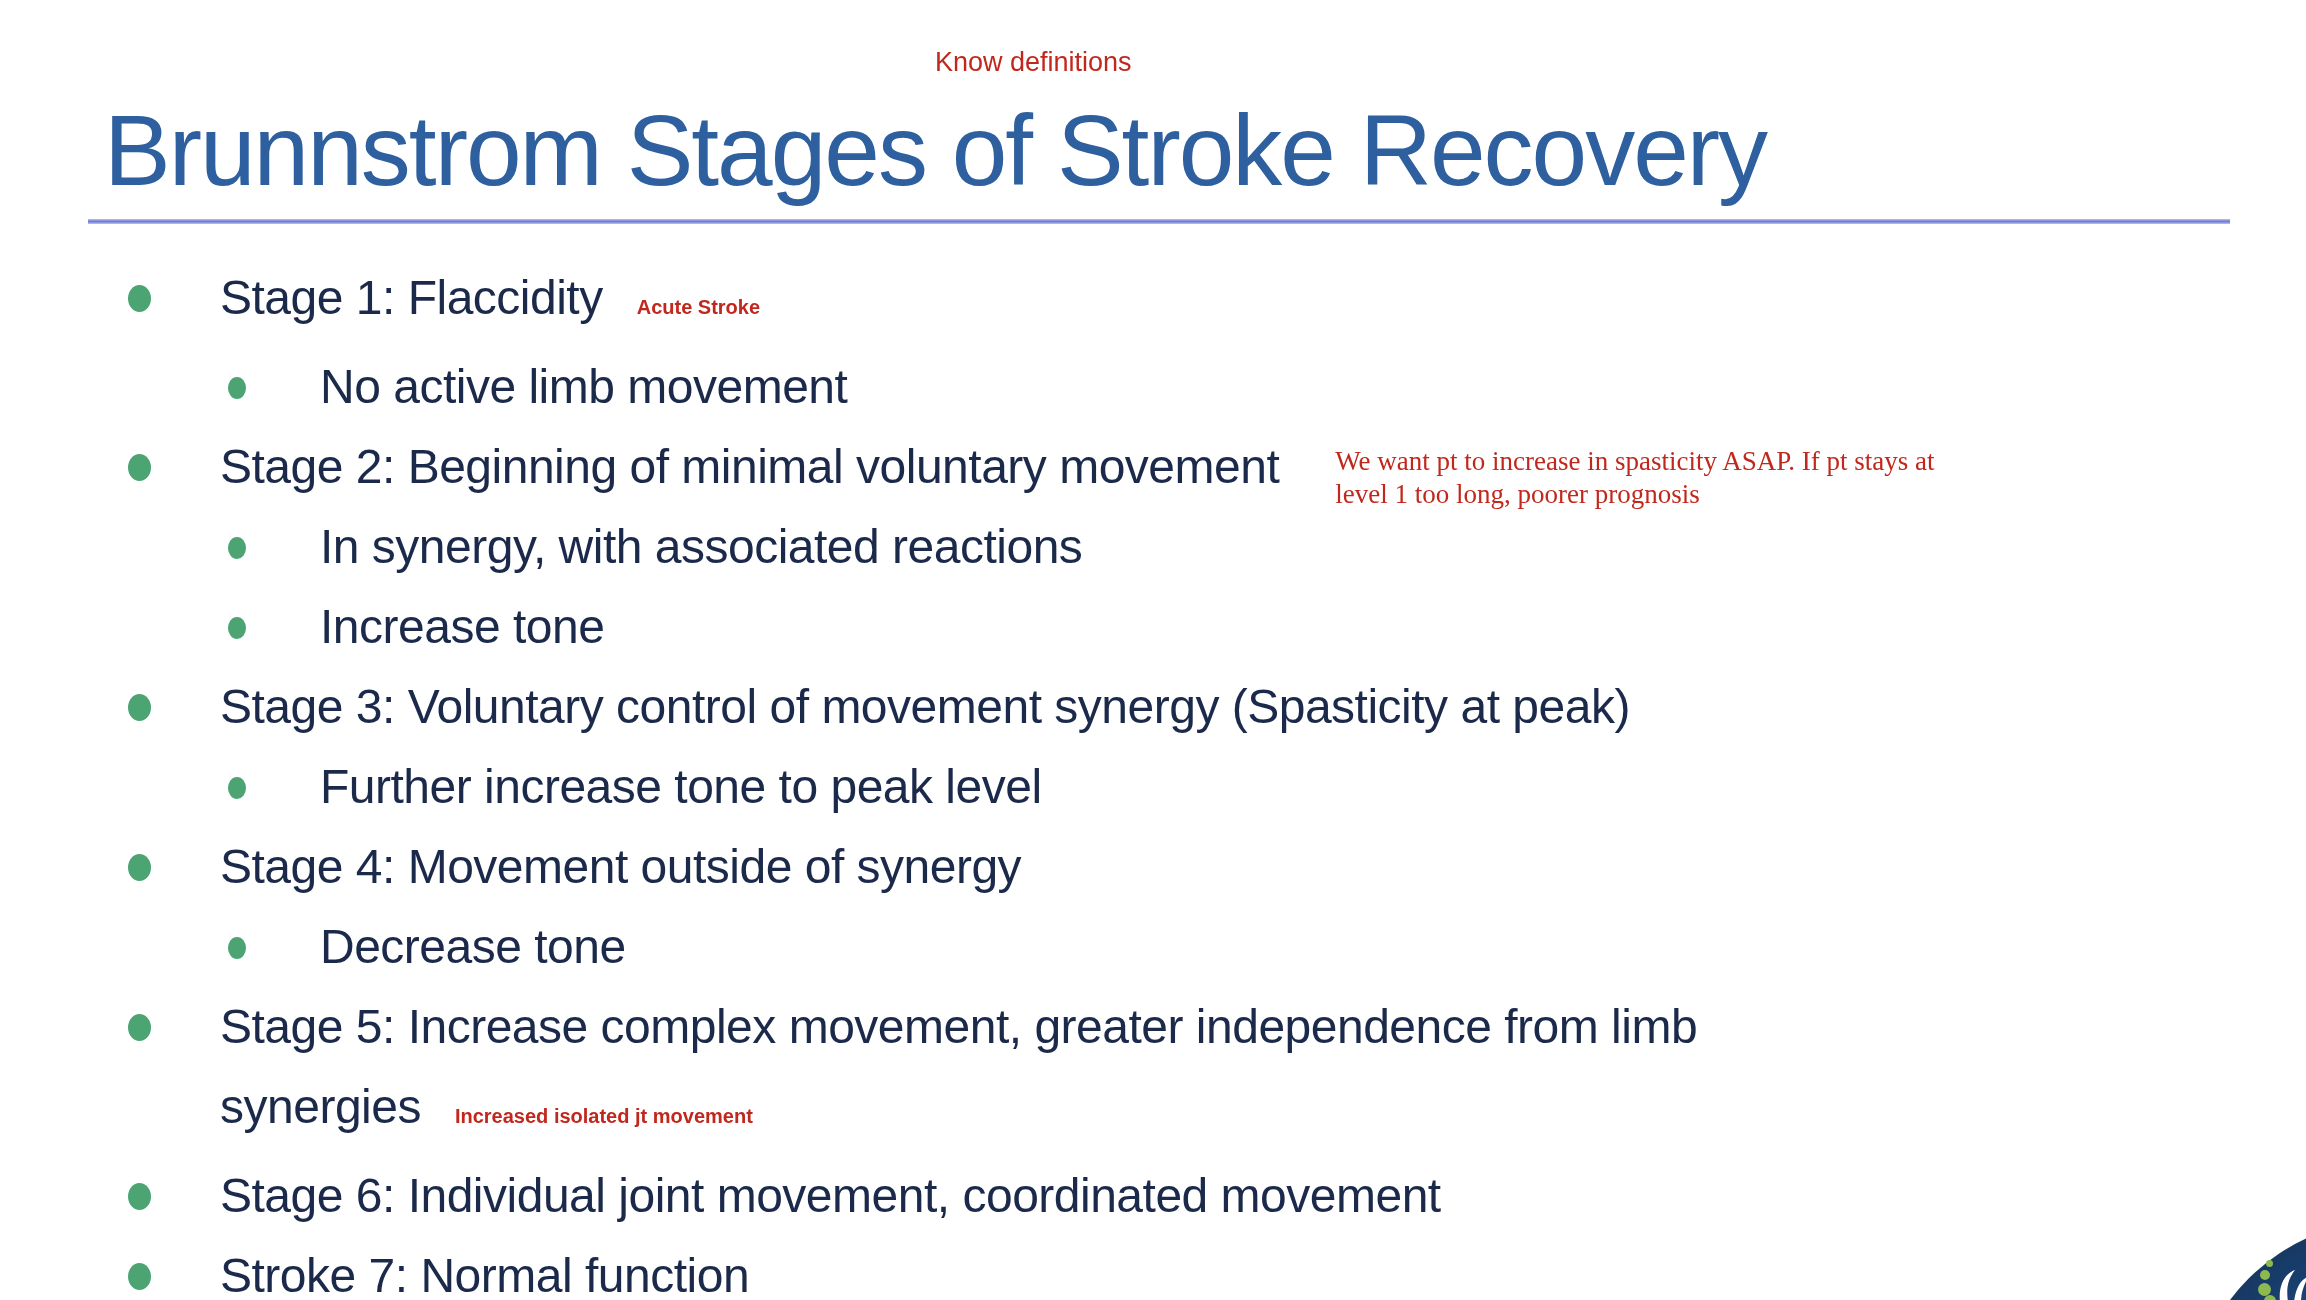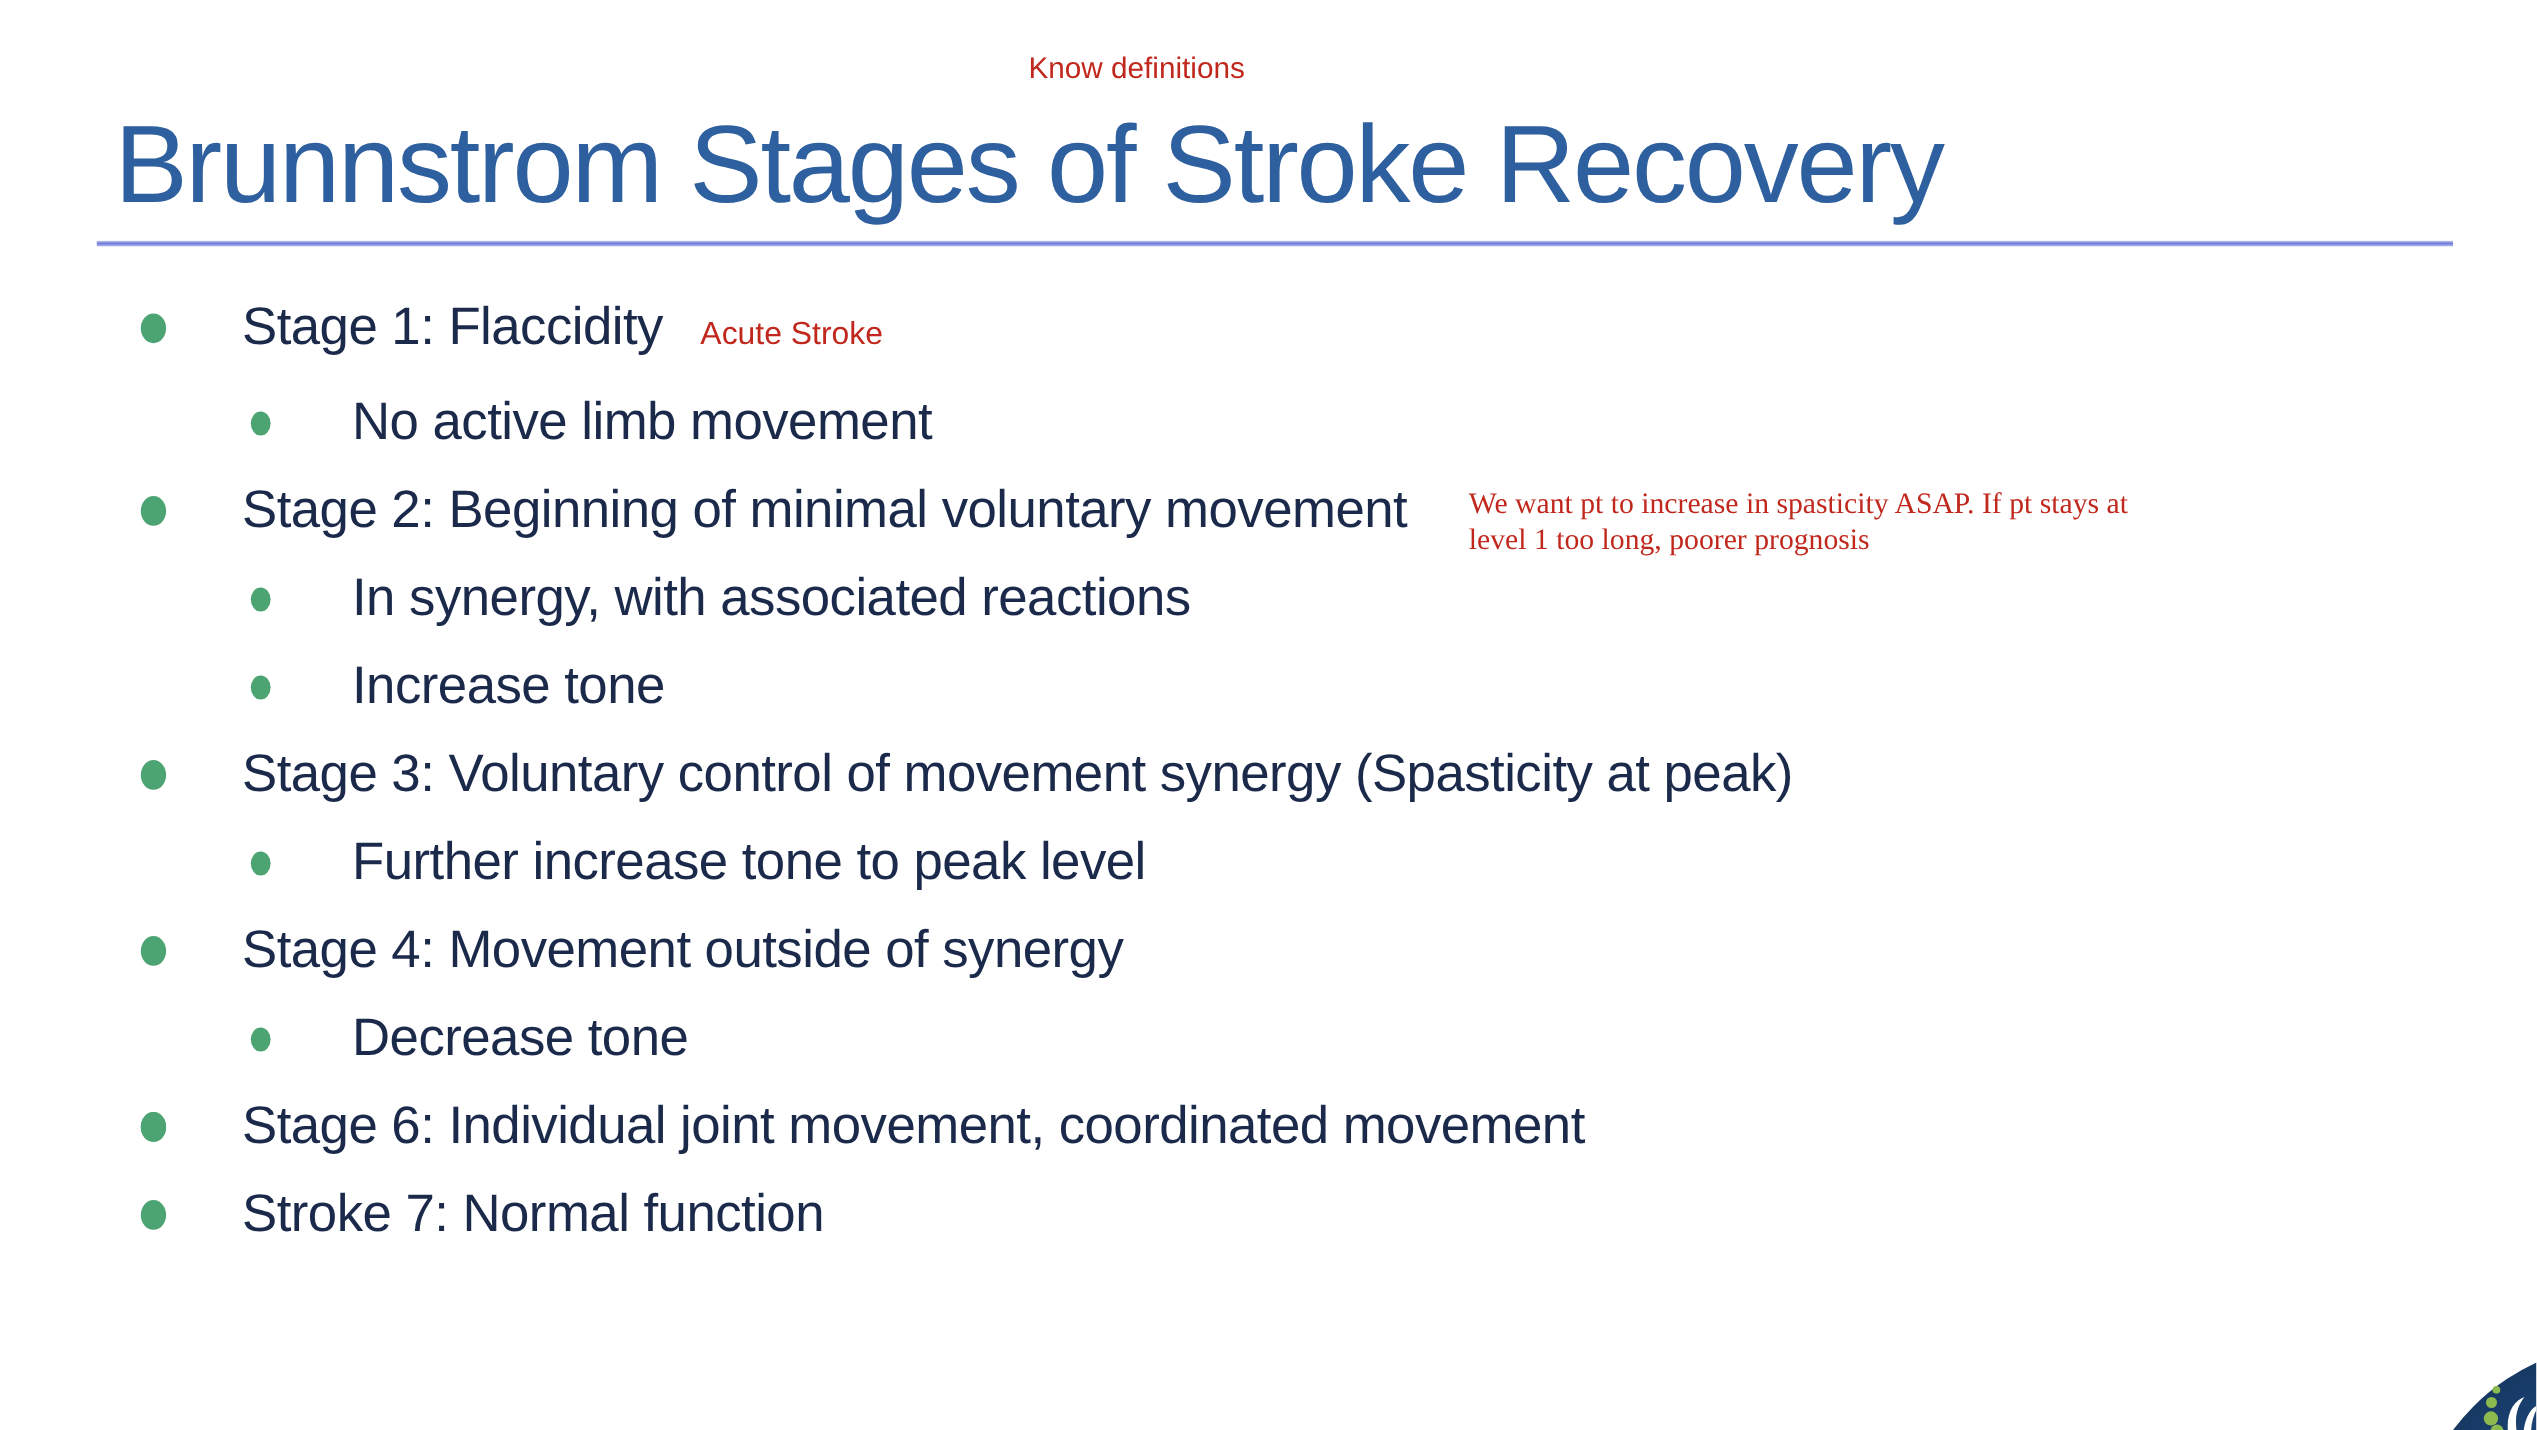--- a/index.html
+++ b/index.html
@@ -47,21 +47,21 @@
   .row.narrow .content { max-width:1700px; }
 
   .dot {
     position:absolute; border-radius:50%;
     background:var(--bullet-green);
   }
   .lvl1 .dot { left:128px; top:27px; width:23px; height:27px; }
   .lvl2 .dot { left:228px; top:30px; width:18px; height:22px; }
 
   .annot { color:var(--note-red); letter-spacing:0; }
-  .annot.inline { font-size:29px; margin-left:34px; }
+  .annot.inline { font-size:20px; margin-left:34px;font-weight:bold; }
   .annot.side {
     display:inline-block; width:640px;
     font-size:27px; line-height:33px;
     margin-left:56px; vertical-align:middle;
     transform:translateY(8px);
     font-family:Liberation Serif, serif;
   }
 
   
   .logo {
@@ -123,20 +123,21 @@
       <div class="row lvl1">
         <span class="dot"></span>
         <span class="content"><span>Stage 4: Movement outside of synergy</span></span>
       </div>
       <div class="row lvl2">
         <span class="dot"></span>
         <span class="content"><span>Decrease tone</span></span>
       </div>
       <div class="row lvl1 narrow">
         <span class="dot"></span>
+        <span class="content"><span>Stage 5: Increase complex movement, greater independence from limb synergies</span><span class="annot inline">Increased isolated jt movement</span></span>
       </div>
       <div class="row lvl1">
         <span class="dot"></span>
         <span class="content"><span>Stage 6: Individual joint movement, coordinated movement</span></span>
       </div>
       <div class="row lvl1">
         <span class="dot"></span>
         <span class="content"><span>Stroke 7: Normal function</span></span>
       </div>
     </div>

